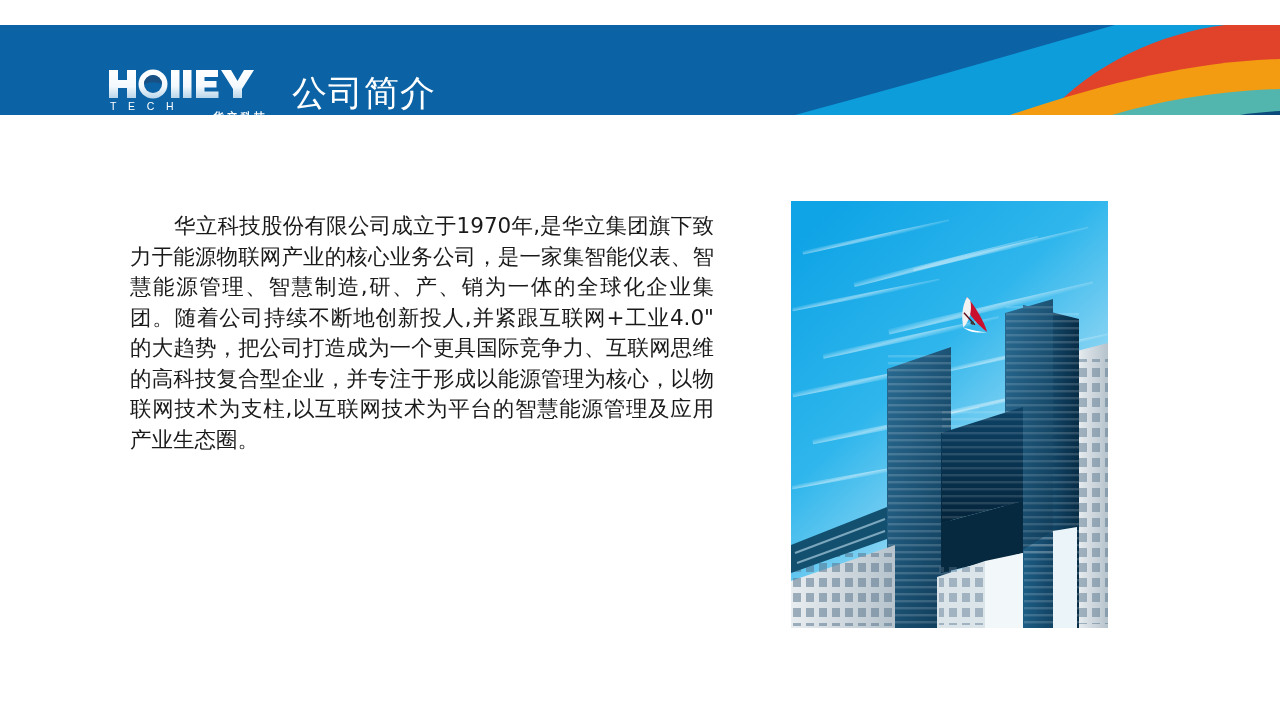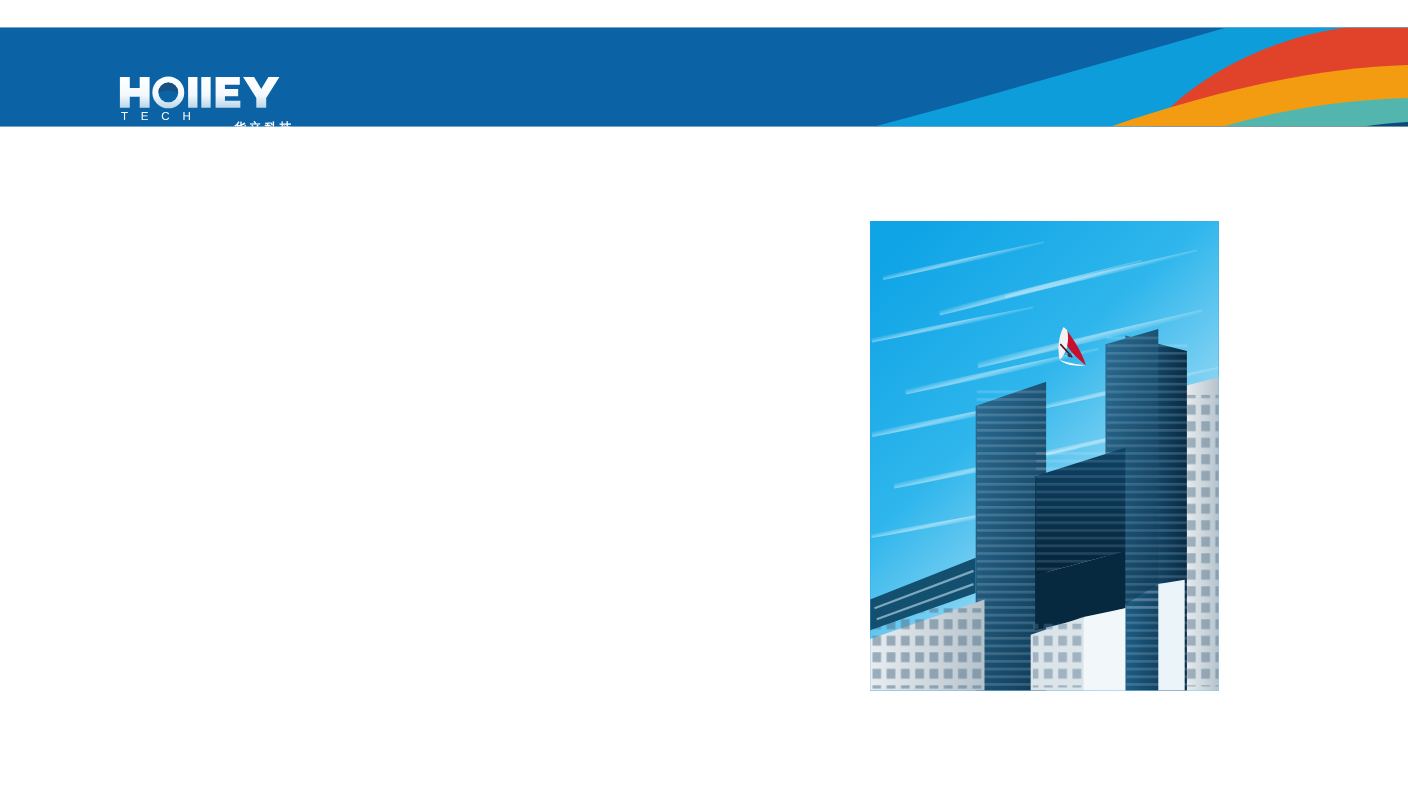--- a/index.html
+++ b/index.html
@@ -187,23 +187,25 @@
 
           <path d="M226,4 h20 l13,22 l13,-22 h20 l-24,38 v18 h-18 V42 Z"></path>
         </g>
       </svg>
       <div class="logo-sub">
         <span class="logo-sub-en">T E C H</span>
         <span class="logo-sub-cn">华立科技</span>
       </div>
     </div>
 
+    <div class="slide-title">公司简介</div>
 
   </div>
 
+  <div class="body-copy">华立科技股份有限公司成立于1970年,是华立集团旗下致力于能源物联网产业的核心业务公司，是一家集智能仪表、智慧能源管理、智慧制造,研、产、销为一体的全球化企业集团。随着公司持续不断地创新投人,并紧跟互联网+工业4.0"  的大趋势，把公司打造成为一个更具国际竞争力、互联网思维的高科技复合型企业，并专注于形成以能源管理为核心，以物联网技术为支柱,以互联网技术为平台的智慧能源管理及应用产业生态圈。</div>
 
   <div class="photo-frame">
     <svg width="317" height="427" viewBox="0 0 317 427" preserveAspectRatio="none">
       <defs>
         <linearGradient id="sky" x1="0.15" y1="0" x2="0.85" y2="1">
           <stop offset="0%" stop-color="#0fa4e6"></stop>
           <stop offset="38%" stop-color="#2fb6ec"></stop>
           <stop offset="72%" stop-color="#a7def5"></stop>
           <stop offset="100%" stop-color="#e8f6fc"></stop>
         </linearGradient>

